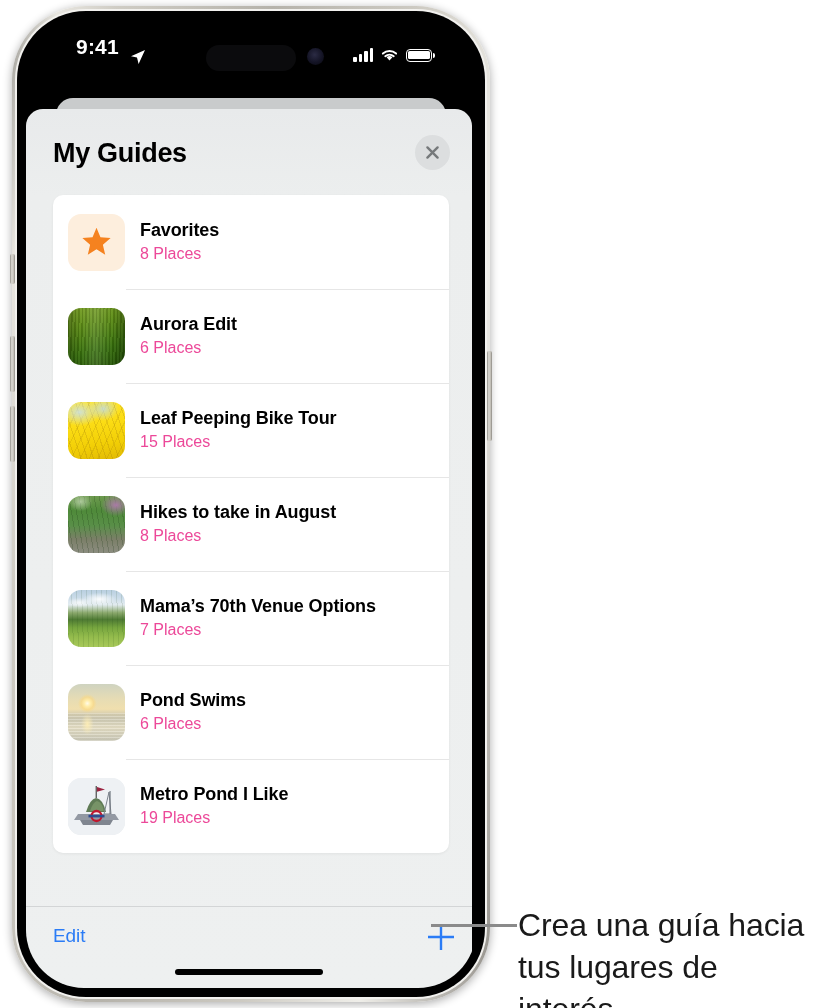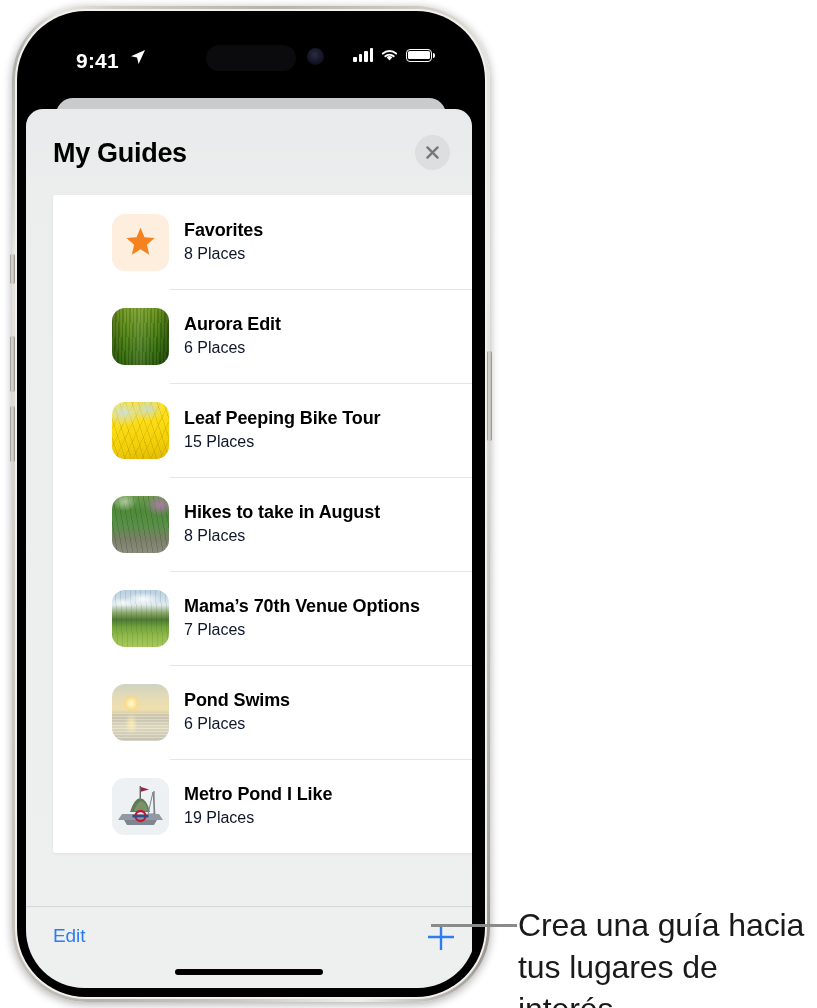--- a/index.html
+++ b/index.html
@@ -68,21 +68,21 @@
   
   .statusbar {
     position: absolute;
     left: 0; top: 0;
     width: 100%;
     height: 64px;
     color: #ffffff;
   }
   .sb-time {
     position: absolute;
-    left: 50px; top: 30px;
+    left: 50px; top: 16px;
     font-size: 21px;
     font-weight: bold;
     letter-spacing: 0.2px;
     line-height: 1;
   }
   .sb-loc {
     position: absolute;
     left: 104px; top: 29px;
     width: 16px; height: 16px;
   }
@@ -179,24 +179,23 @@
   }
   .close-btn svg { display:block; }
 
   
   .list-card {
     position: absolute;
     left: 27px;
     top: 86px;
     width: 396px;
     background: #ffffff;
-    border-radius: 3px;
+    border-radius: 10px;
     overflow: hidden;
     box-shadow: 0 1px 3px rgba(0,0,0,0.06);
-    padding-left: 44px;
   }
   .row {
     display: flex;
     align-items: center;
     height: 94px;
     padding: 0 0 0 15px;
     position: relative;
     box-sizing: border-box;
   }
   .row + .row::before {
@@ -216,21 +215,21 @@
   .row-text { margin-left: 15px; min-width: 0; }
   .row-title {
     font-size: 18px;
     font-weight: bold;
     color: #000;
     line-height: 1.22;
     letter-spacing: -0.1px;
   }
   .row-sub {
     font-size: 16px;
-    color: #0f172a;
+    color: #ec4899;
     line-height: 1.3;
     margin-top: 2px;
   }
 
   
   .th-fav { background: #fdeedd; display:flex; align-items:center; justify-content:center; }
   .th-fav svg { display:block; }
 
   .th-aurora {
     background:

